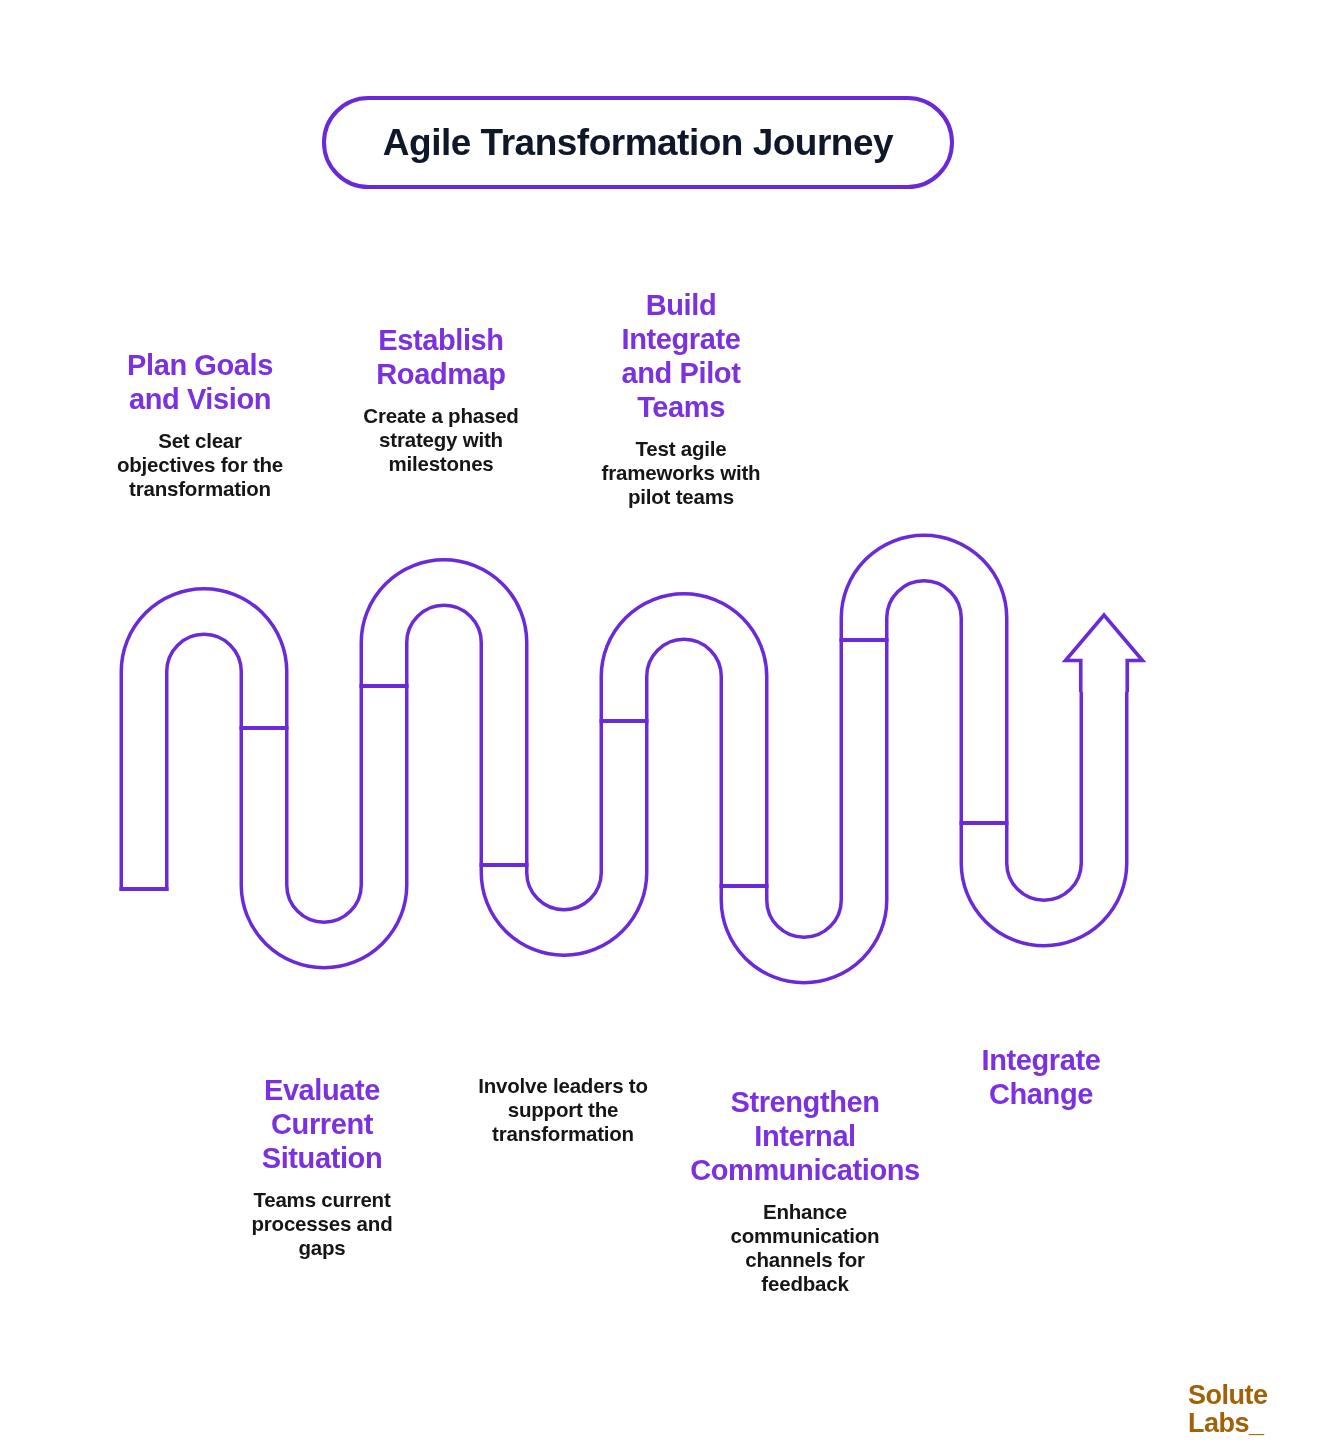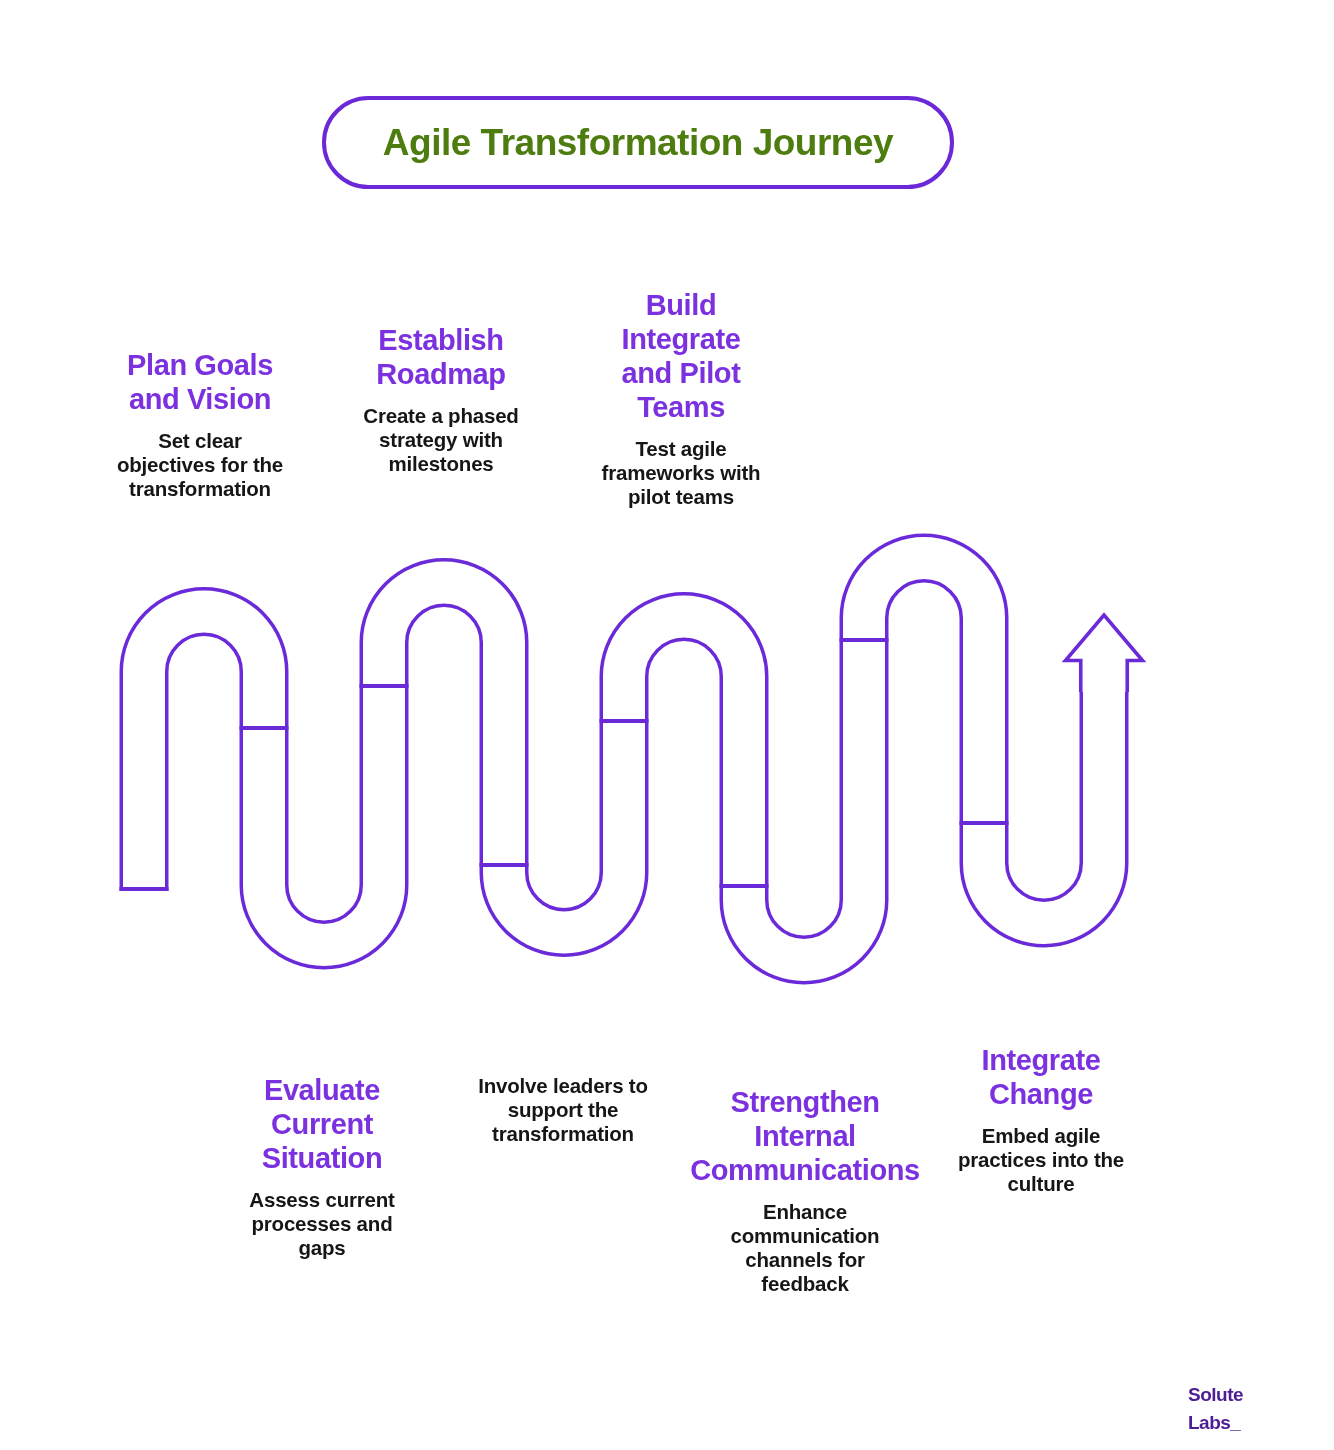--- a/index.html
+++ b/index.html
@@ -9,36 +9,36 @@
     background:#ffffff;
     font-family:"Liberation Sans","DejaVu Sans",sans-serif;
     overflow:hidden;
   }
   .title-pill{
     position:absolute;left:322px;top:96px;width:624px;height:85px;
     border:4px solid #6B28D8;border-radius:50px;
     display:flex;align-items:center;justify-content:center;
   }
   .title-pill .title-text{
-    color:#4d7c0f;font-size:37px;font-weight:700;letter-spacing:-0.5px;
+    color:#0f172a;font-size:37px;font-weight:700;letter-spacing:-0.5px;
     white-space:nowrap;
   }
   .step{position:absolute;text-align:center;}
   .step-title{
     margin:0;color:#7B31DF;font-size:29px;font-weight:700;
     line-height:34px;letter-spacing:-0.4px;white-space:pre-line;
   }
   .step-desc{
     margin:13px 0 0 0;color:#161616;font-size:20.5px;font-weight:600;
     line-height:24px;letter-spacing:-0.2px;white-space:pre-line;
   }
   .journey-svg{position:absolute;left:0;top:0;}
   .logo{
     position:absolute;left:1188px;top:1381px;
-    color:#4c1d95;font-size:19px;font-weight:800;
+    color:#a16207;font-size:27px;font-weight:800;
     line-height:28px;letter-spacing:-0.5px;
   }
 </style>
 </head>
 <body>
 
 <div class="canvas">
 
   <div class="title-pill">
     <span class="title-text">Agile Transformation Journey</span>
@@ -102,44 +102,41 @@
 frameworks with
 pilot teams</p>
   </div>
   <div class="step" style="left:801px;top:270px;width:240px">
   </div>
 
   <div class="step" style="left:202px;top:1073px;width:240px">
     <h3 class="step-title">Evaluate
 Current
 Situation</h3>
-    <p class="step-desc">Assess current
+    <p class="step-desc">Teams current
 processes and
 gaps</p>
   </div>
   <div class="step" style="left:443px;top:1061px;width:240px">
     <p class="step-desc">Involve leaders to
 support the
 transformation</p>
   </div>
   <div class="step" style="left:655px;top:1085px;width:300px">
     <h3 class="step-title">Strengthen
 Internal
 Communications</h3>
     <p class="step-desc">Enhance
 communication
 channels for
 feedback</p>
   </div>
   <div class="step" style="left:921px;top:1043px;width:240px">
     <h3 class="step-title">Integrate
 Change</h3>
-    <p class="step-desc">Embed agile
-practices into the
-culture</p>
   </div>
 
   <div class="logo">
     <div>Solute</div>
     <div>Labs_</div>
   </div>
 
 </div>
 
 </body></html>

